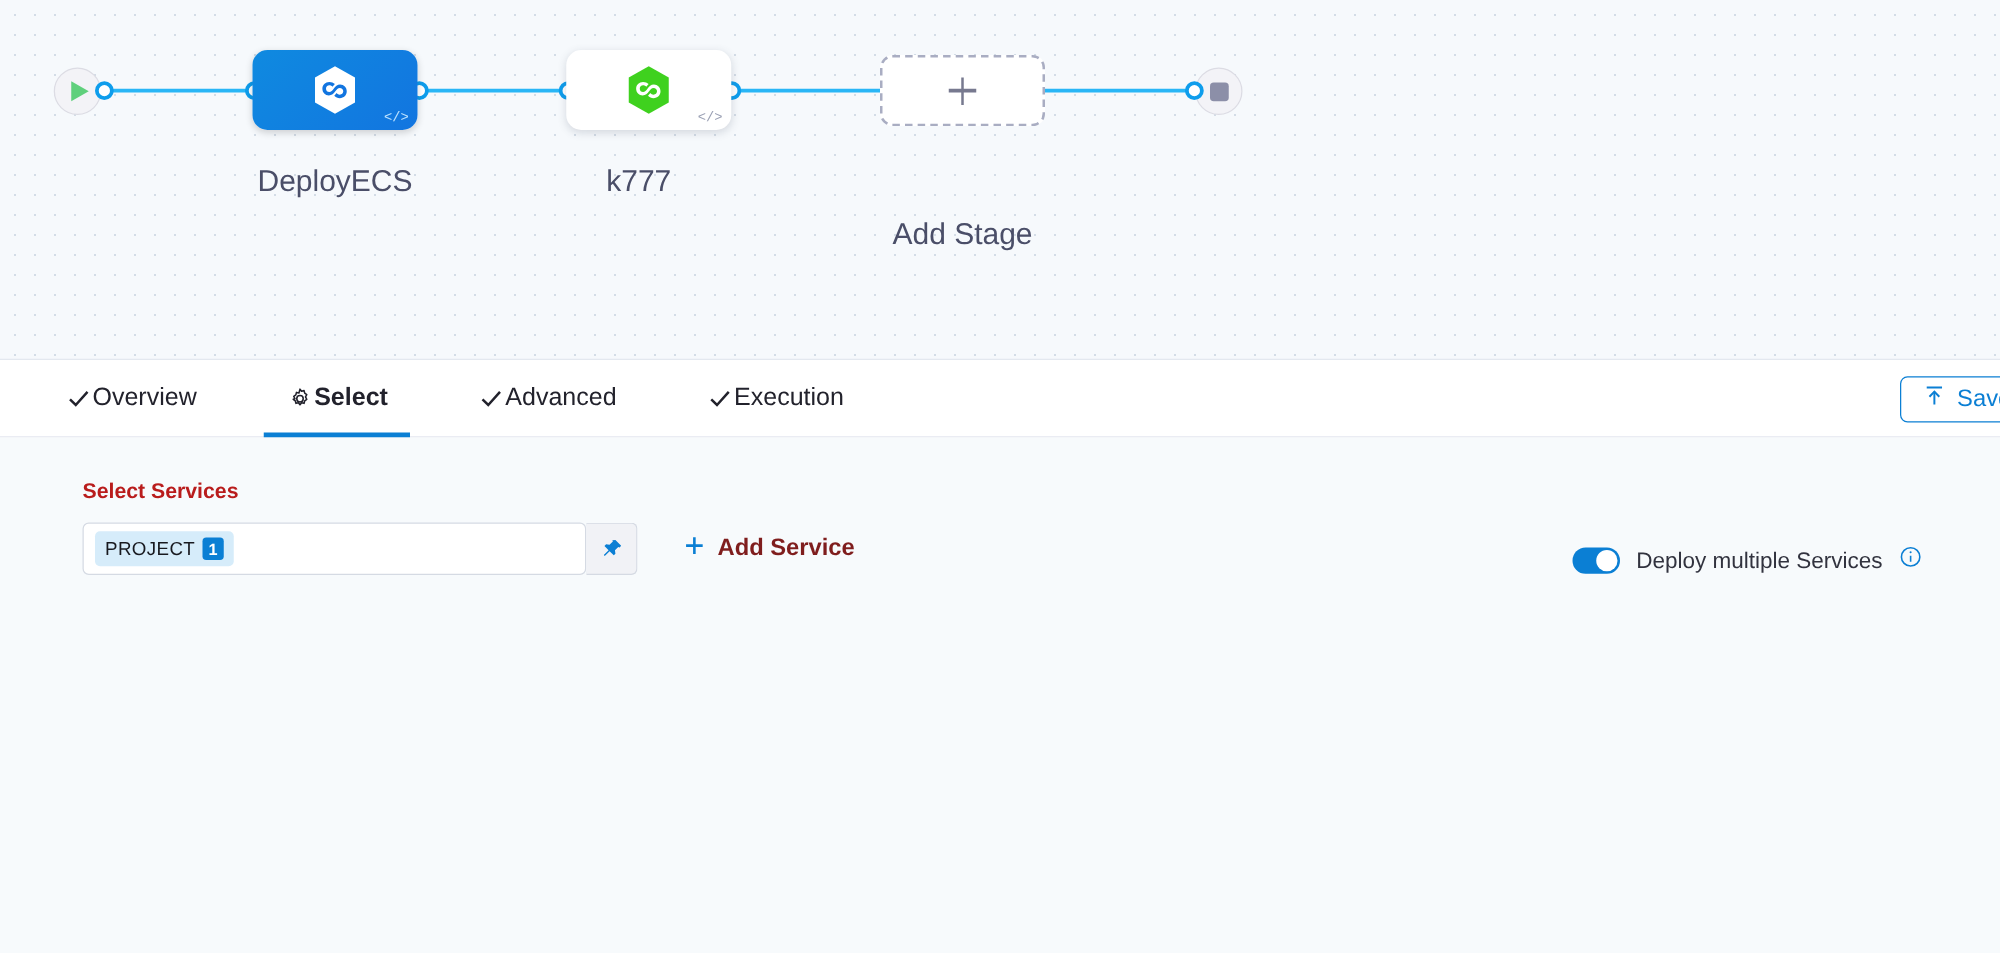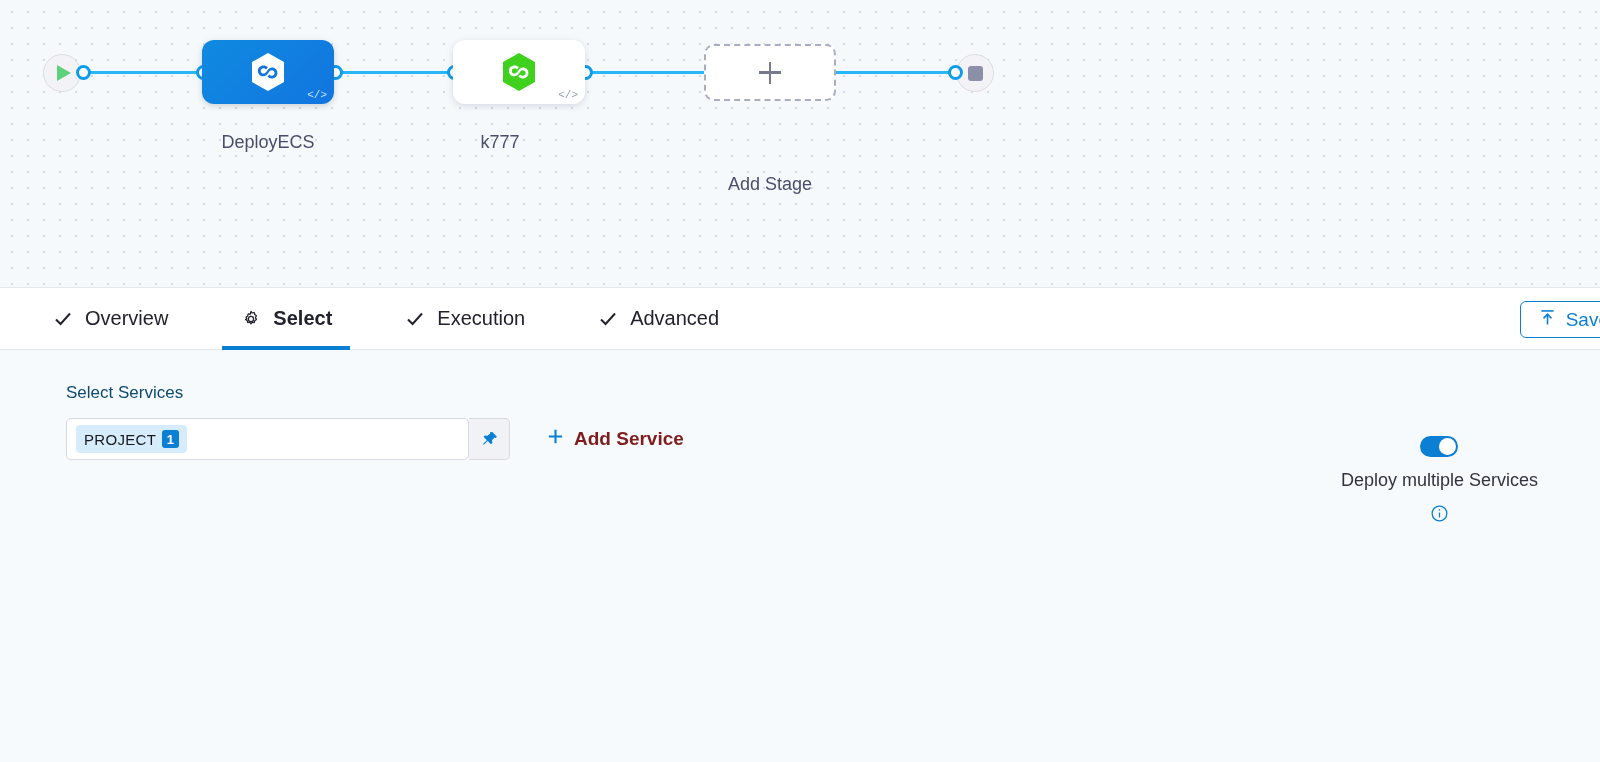--- a/index.html
+++ b/index.html
@@ -78,21 +78,21 @@
     font-size: 11px; line-height: 1;
     font-family: "Liberation Mono", monospace;
   }
   .stage.blue .codeglyph { color: #bfe4ff; }
   .stage.white .codeglyph { color: #9aa0b4; }
   .stage-label {
     position: absolute;
     top: 132px;
     width: 240px;
     text-align: center;
-    font-size: 18px;
+    font-size: 24px;
     color: #4a4e68;
   }
   .addstage {
     position: absolute;
     top: 44px;
     width: 132px; height: 57px;
     border: 2px dashed #a9adc2;
     border-radius: 10px;
     background: #ffffff;
     display: flex; align-items: center; justify-content: center;
@@ -105,21 +105,21 @@
   
   .tabbar {
     position: relative;
     height: 62px;
     background: #ffffff;
     border-bottom: 1px solid #e3e6ef;
     display: flex; align-items: center;
     padding-left: 34px;
   }
   .tab {
-    display: flex; align-items: center; gap: 11px;
+    display: flex; align-items: center; 
     height: 62px;
     padding: 0 18px;
     margin-right: 36px;
     font-size: 20px;
     color: #22222c;
     position: relative;
     cursor: pointer;
   }
   .tab.active { font-weight: bold; }
   .tab.active::after {
@@ -146,22 +146,22 @@
   
   .panel {
     position: relative;
     height: 412px;
     background: #f7fafc;
     padding: 33px 0 0 0;
   }
   .section-label {
     margin-left: 66px;
     font-size: 17px;
-    color: #0c4a6e;
-    font-weight: normal;
+    color: #b91c1c;
+    font-weight: bold;
   }
 
   .row1 { display: flex; align-items: center; margin: 15px 0 0 66px; }
   .multiselect {
     width: 403px; height: 42px;
     background: #fff;
     border: 1px solid #d5dae3;
     border-radius: 5px;
     display: flex; align-items: center;
     padding-left: 9px;
@@ -194,21 +194,21 @@
     cursor: pointer;
   }
   .add-service {
     margin-left: 36px;
     display: flex; align-items: center; gap: 9px;
     color: #7f1d1d; font-size: 19px; font-weight: bold;
     cursor: pointer;
   }
   .toggle-wrap {
     position: absolute; right: 62px; top: 86px;
-    display: flex; align-items: center; gap: 13px; flex-direction: column;
+    display: flex; align-items: center; gap: 13px;
   }
   .toggle {
     width: 38px; height: 21px; border-radius: 11px;
     background: #0b7fd4; position: relative; cursor: pointer;
   }
   .toggle .knob {
     position: absolute; right: 2px; top: 2px;
     width: 17px; height: 17px; border-radius: 50%; background: #fff;
   }
   .toggle-lbl { font-size: 18px; color: #32333f; }
@@ -241,21 +241,21 @@
 
   <div class="port" style="left:447px;"></div>
   <div class="stage white" style="left:453px;">
     <svg width="40" height="42" viewBox="0 0 40 42">
       <path d="M20 2 L36 11 L36 31 L20 40 L4 31 L4 11 Z" fill="#3fd11e"></path>
       <path d="M15.5 14.5 c-3.3 0 -5.6 2.4 -5.6 5.4 c0 3 2.3 5.4 5.2 5.4 c2.4 0 3.8 -1.5 5 -3.1 c1.2 -1.6 2.2 -2.9 3.7 -2.9 c1.6 0 2.8 1.2 2.8 2.7 c0 1.5 -1.2 2.7 -2.8 2.7 c-1 0 -1.8 -0.5 -2.5 -1.3 l-1.9 2.2 c1.2 1.2 2.7 1.9 4.4 1.9 c3.2 0 5.6 -2.4 5.6 -5.5 c0 -3 -2.3 -5.4 -5.3 -5.4 c-2.4 0 -3.8 1.5 -5 3.1 c-1.2 1.6 -2.2 2.9 -3.6 2.9 c-1.6 0 -2.7 -1.2 -2.7 -2.7 c0 -1.5 1.1 -2.7 2.7 -2.7 c1 0 1.8 0.4 2.5 1.2 l1.9 -2.2 c-1.2 -1.1 -2.6 -1.7 -4.4 -1.7 z" fill="#ffffff"></path>
     </svg>
     <span class="codeglyph">&lt;/&gt;</span>
   </div>
   <div class="port" style="left:578px;"></div>
-  <div class="stage-label" style="left:380px;">k777</div>
+  <div class="stage-label" style="left:391px;">k777</div>
 
   <div class="addstage" style="left:704px;">
     <span class="plus-h"></span>
     <span class="plus-v"></span>
   </div>
   <div class="stage-label" style="left:650px; top:130px;margin-top:44px;">Add Stage</div>
 
   <div class="port" style="left:948px;"></div>
   <div class="endcircle" style="left:956px;">
     <div class="stop-sq"></div>
@@ -283,30 +283,30 @@
     <span>Select</span>
   </div>
 
 
   <div class="tab">
     <span class="ic">
       <svg width="20" height="20" viewBox="0 0 20 20">
           <path d="M3 10.5 L7.6 15 L17 4.5" stroke="#22222c" stroke-width="2" fill="none"></path>
         </svg>
     </span>
-    <span>Execution</span>
+    <span>Advanced</span>
   </div>
 
   <div class="tab">
     <span class="ic">
       <svg width="20" height="20" viewBox="0 0 20 20">
           <path d="M3 10.5 L7.6 15 L17 4.5" stroke="#22222c" stroke-width="2" fill="none"></path>
         </svg>
     </span>
-    <span>Advanced</span>
+    <span>Execution</span>
   </div>
 
   <div class="save-btn">
     <span>
       <svg width="21" height="21" viewBox="0 0 24 24" fill="none" stroke="#0b7fd4" stroke-width="1.8">
         <path d="M5 4.5 h14"></path>
           <path d="M12 20 V8.5"></path>
           <path d="M7.5 13 L12 8.3 L16.5 13"></path>
       </svg>
     </span>

